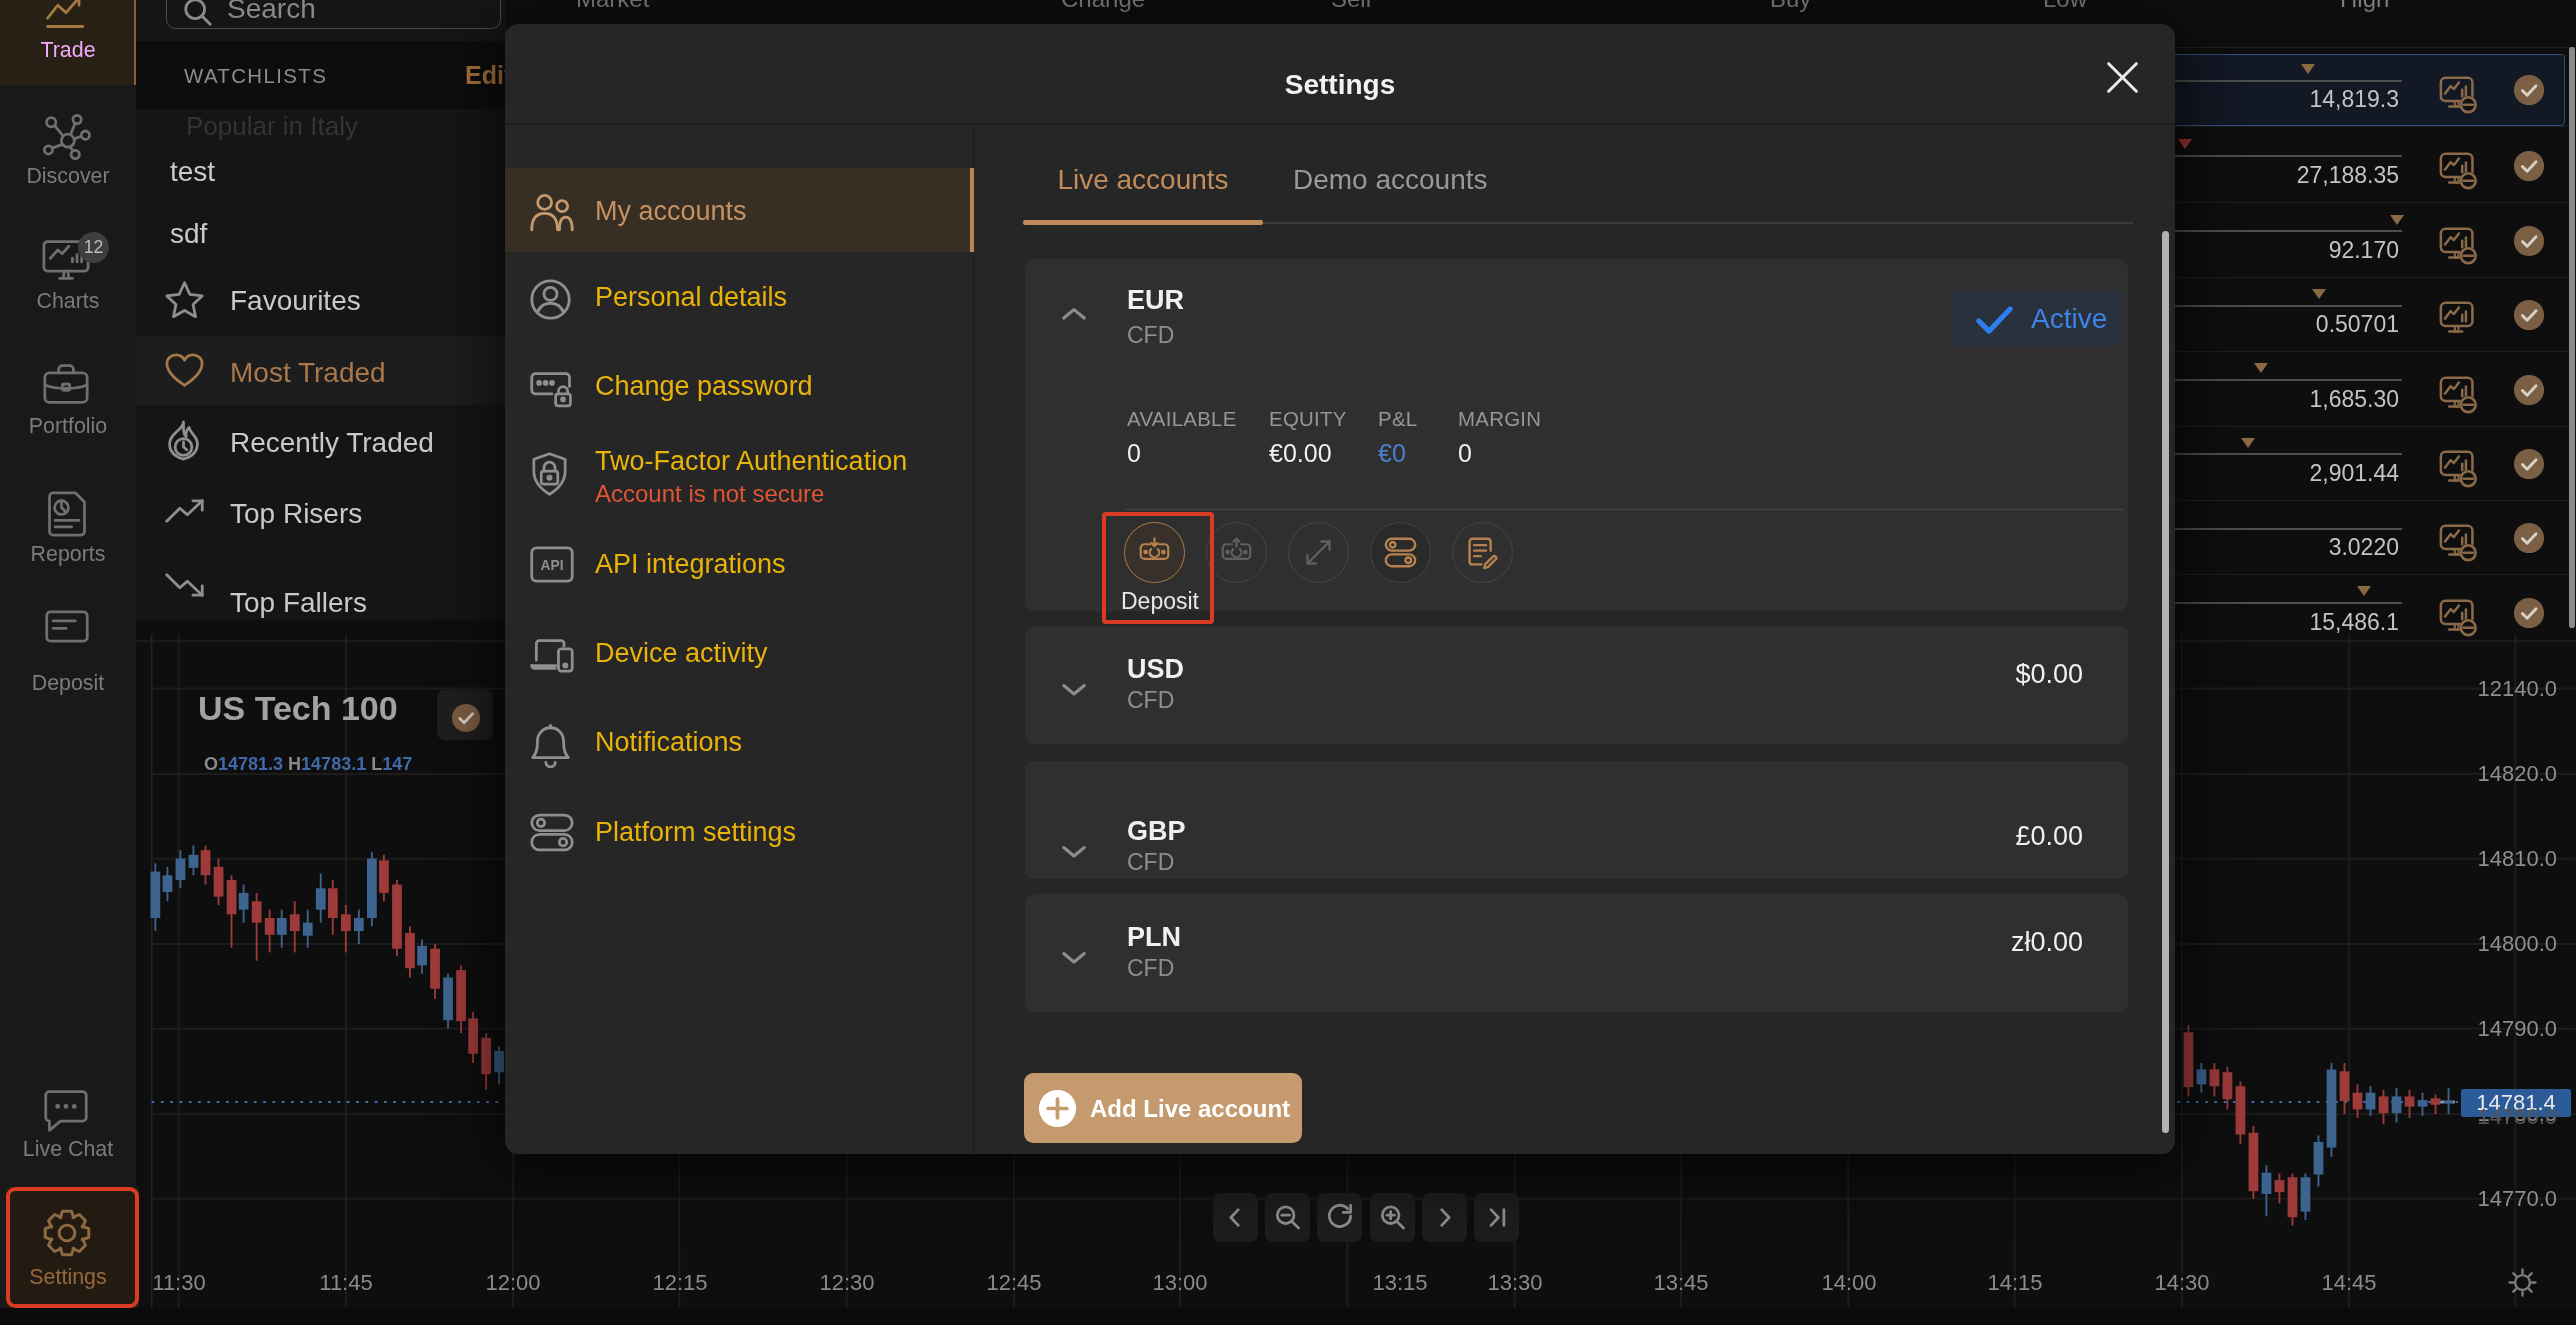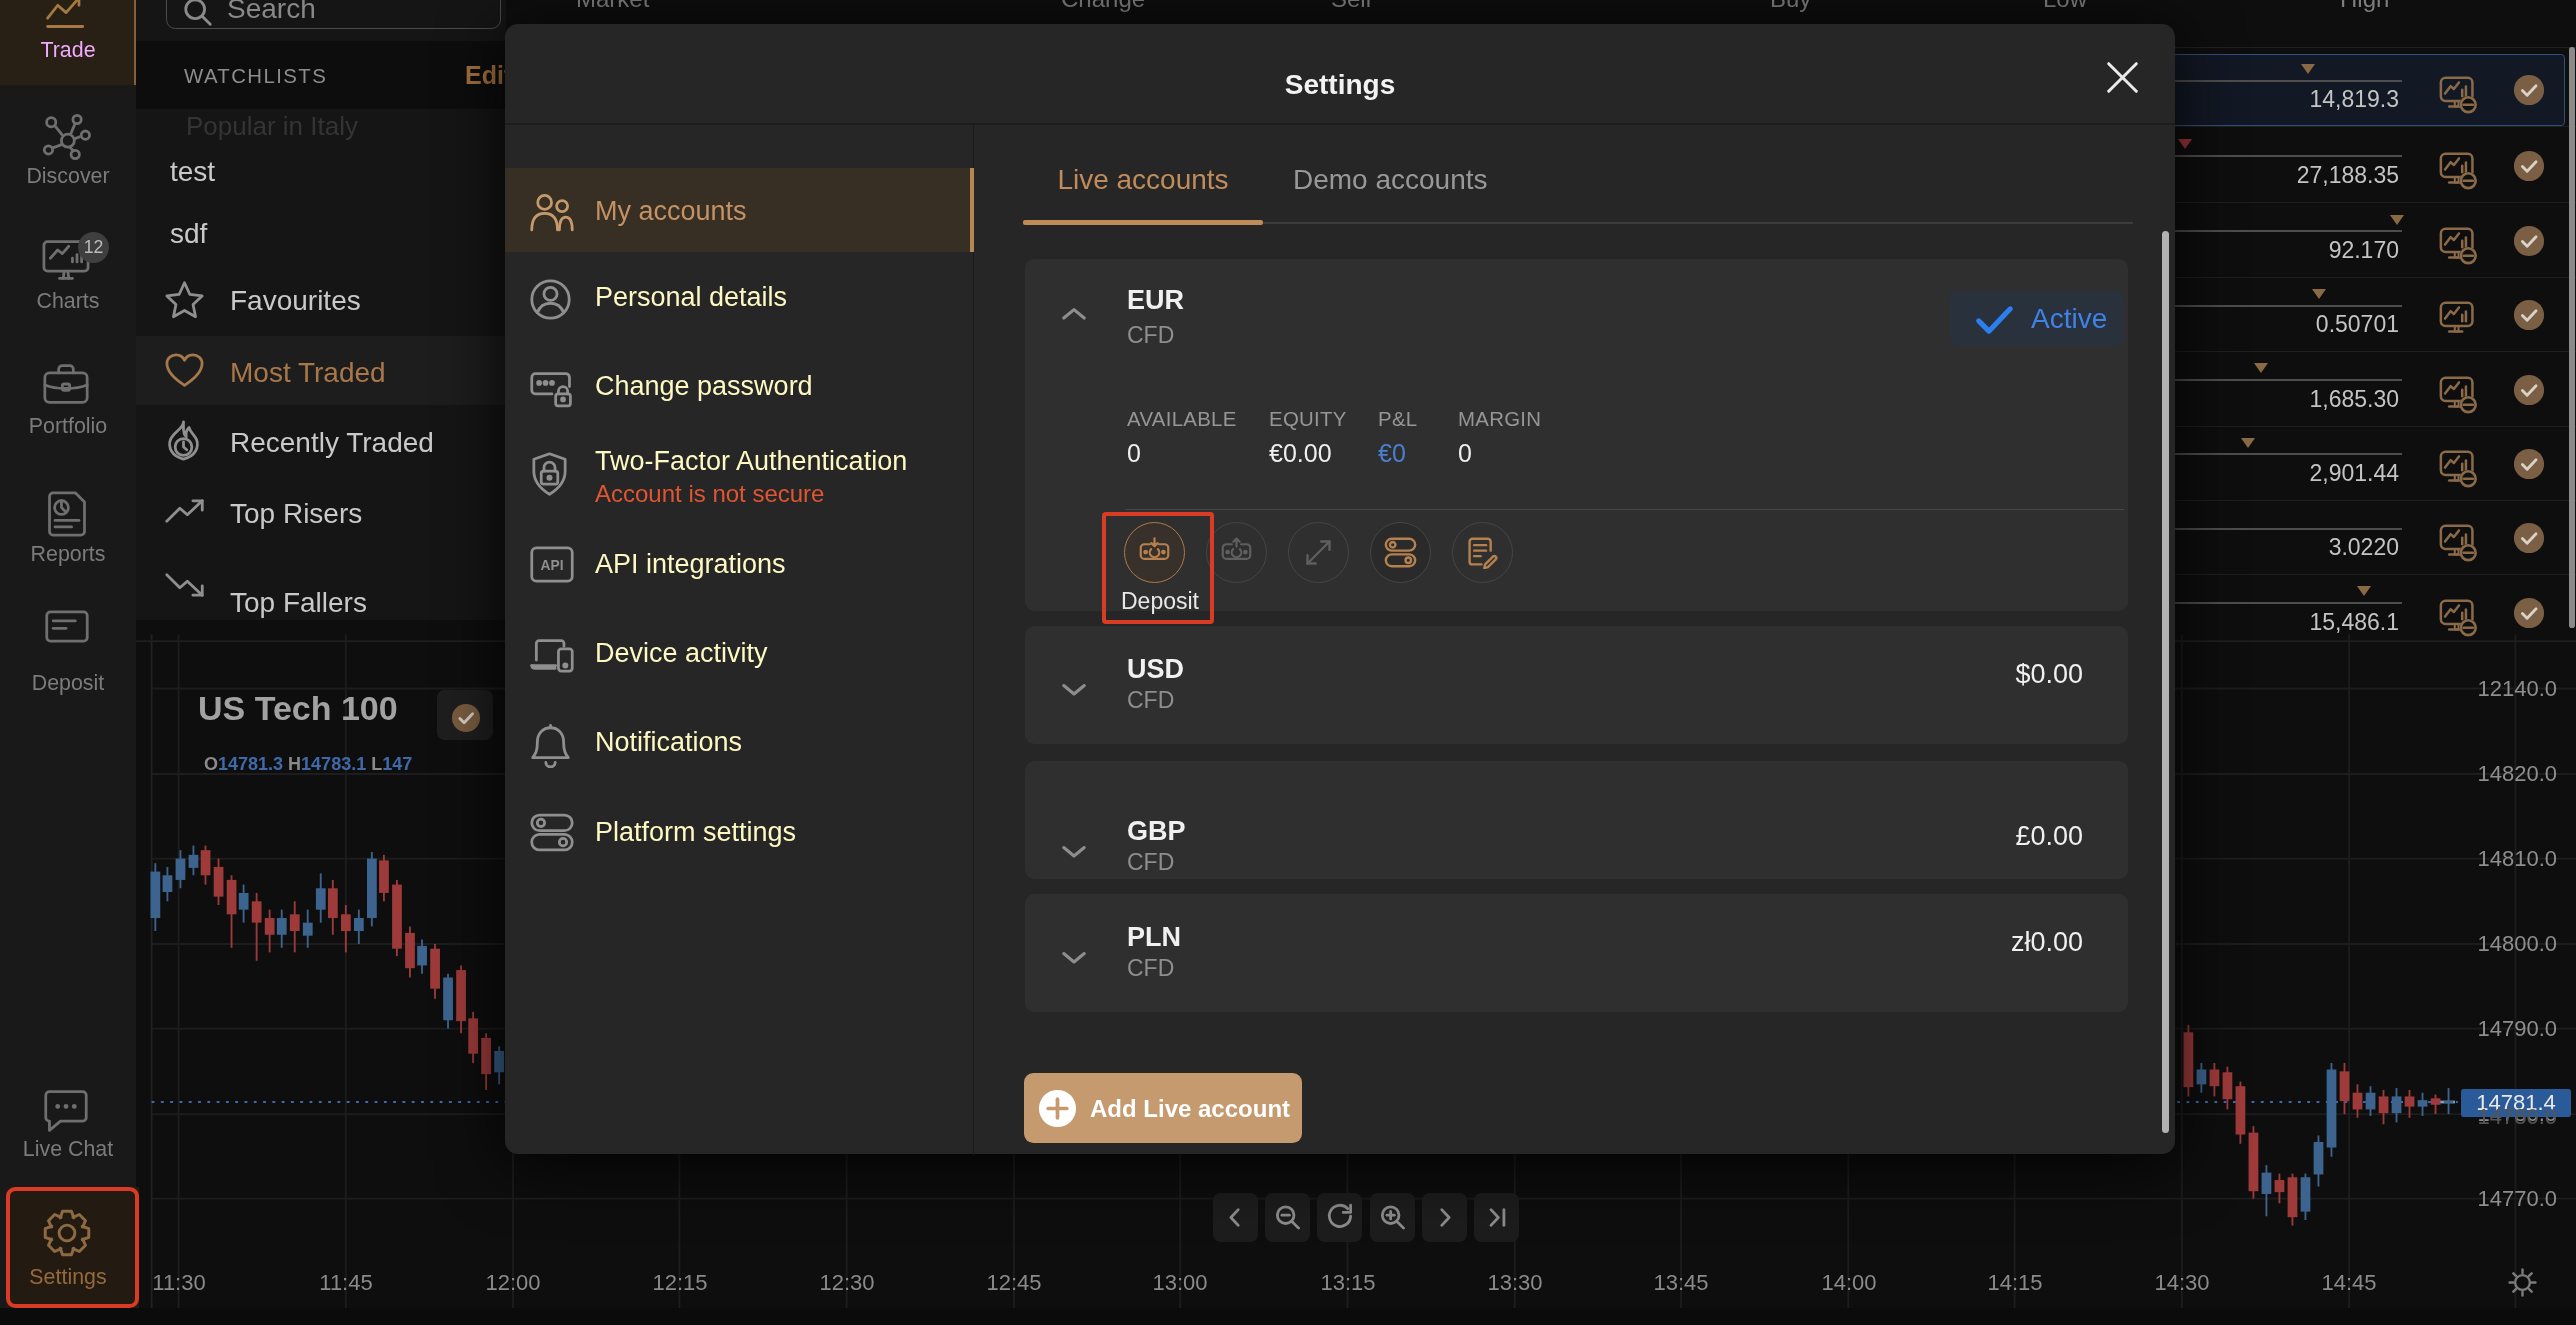--- a/index.html
+++ b/index.html
@@ -20,21 +20,21 @@
 .plab { position:absolute; left:2453px; width:104px; text-align:right; font-size:22px; color:#8e8e8e; }
 .tbtn { position:absolute; top:1193px; width:45px; height:49px; background:#1d1d1d; border-radius:7.4px; }
 
 .sld { position:absolute; left:2175px; width:227px; height:1.9px; background:#4e4e4e; }
 .tri { position:absolute; width:0; height:0; border-left:7.4px solid transparent; border-right:7.4px solid transparent; border-top:10.2px solid #8a6a44; }
 .mprice { position:absolute; left:2165px; width:234px; text-align:right; font-size:23px; color:#c4c4c4; }
 .hlab { position:absolute; top:-15px; font-size:24px; color:#7e7e7e; }
 
 #modal { position:absolute; left:505px; top:24px; width:1670px; height:1130px; background:#262626; border-radius:13px; box-shadow:0 9.3px 65px rgba(0,0,0,0.85); }
 #mnav { position:absolute; left:0; top:99px; width:469px; height:1032px; border-right:1.9px solid #1b1b1b; }
-.navtx { position:absolute; left:90px; font-size:27px; font-weight:500; color:#fef9c3; }
+.navtx { position:absolute; left:90px; font-size:27px; font-weight:500; color:#eab308; }
 .card { position:absolute; left:520px; width:1103px; background:#2f2f2f; border-radius:9.3px; }
 .cname { position:absolute; left:102px; font-size:27px; font-weight:bold; color:#f0f0f0; }
 .ccfd { position:absolute; left:102px; font-size:23px; color:#8e8e8e; }
 .cval { position:absolute; right:45px; font-size:27px; color:#f0f0f0; }
 .chev { position:absolute; left:35px; }
 .flab { font-size:20.4px; color:#969696; letter-spacing:0.3px; }
 .fval { font-size:25px; color:#efefef; margin-top:8.4px; }
 
 .redbox { position:absolute; border:4.6px solid #d93b25; }
 </style></head>
@@ -178,21 +178,21 @@
 <line x1="2630" y1="1186" x2="2640" y2="1186" stroke="#3d648f" stroke-width="2"></line>
 
 </svg>
 <div class="tlab" style="left:123px">11:30</div>
 <div class="tlab" style="left:290px">11:45</div>
 <div class="tlab" style="left:457px">12:00</div>
 <div class="tlab" style="left:624px">12:15</div>
 <div class="tlab" style="left:791px">12:30</div>
 <div class="tlab" style="left:958px">12:45</div>
 <div class="tlab" style="left:1124px">13:00</div>
-<div class="tlab" style="left:1292px">13:15</div>
+<div class="tlab" style="left:1344px">13:15</div>
 <div class="tlab" style="left:1459px">13:30</div>
 <div class="tlab" style="left:1625px">13:45</div>
 <div class="tlab" style="left:1793px">14:00</div>
 <div class="tlab" style="left:1959px">14:15</div>
 <div class="tlab" style="left:2126px">14:30</div>
 <div class="tlab" style="left:2293px">14:45</div>
 <div class="plab" style="top:676px">12140.0</div>
 <div class="plab" style="top:761px">14820.0</div>
 <div class="plab" style="top:846px">14810.0</div>
 <div class="plab" style="top:931px">14800.0</div>

